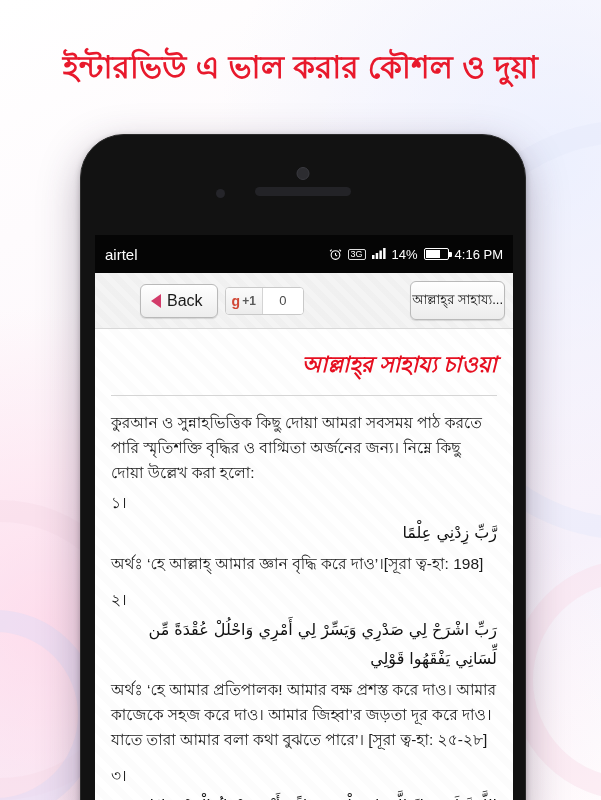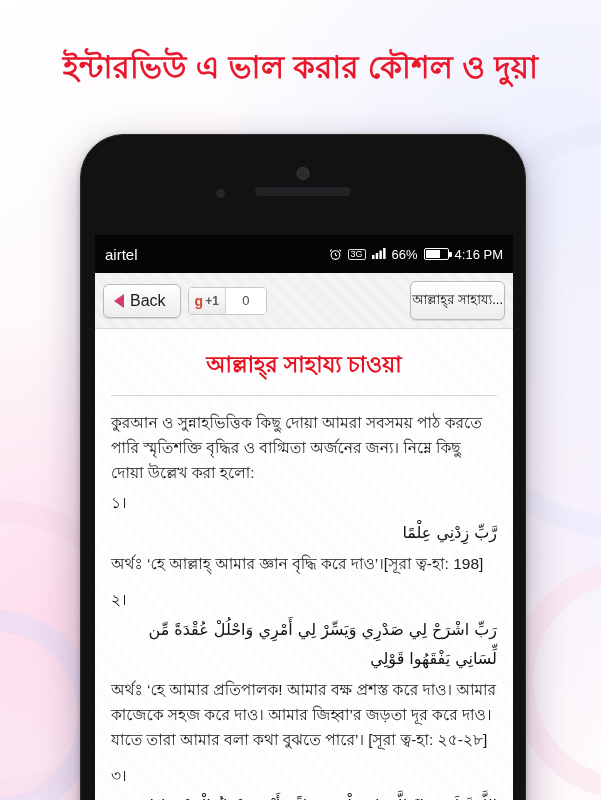--- a/index.html
+++ b/index.html
@@ -170,20 +170,21 @@
     display: flex;
     align-items: center;
     gap: 6px;
     background: linear-gradient(#ffffff, #ededed);
     border: 1px solid #b9b9b9;
     border-radius: 6px;
     padding: 7px 14px 7px 10px;
     font-size: 16px;
     color: #1a1a1a;
     box-shadow: 0 1px 1px rgba(0,0,0,0.12);
+    margin-left: 37px;
   }
   .tri-left {
     width: 0; height: 0;
     border-top: 7px solid transparent;
     border-bottom: 7px solid transparent;
     border-right: 10px solid #d33b6a;
   }
   .gplus {
     display: flex;
     align-items: stretch;
@@ -234,26 +235,27 @@
   .content {
     position: relative;
     height: 502px;
     background: #fff;
     padding: 16px 16px 0 16px;
     overflow: hidden;
     background-image:
       repeating-linear-gradient(45deg, rgba(0,0,0,0.012) 0 7px, rgba(0,0,0,0) 7px 14px);
   }
   .doc-title {
-    text-align: center;
+    text-align: right;
     color: #e60f20;
     font-size: 22px;
     font-weight: bold;
     padding: 6px 0 12px 0;
     line-height: 1.25;
+    font-style: italic;
   }
   .divider {
     height: 1px;
     background: #d5d5d5;
     margin: 4px 0 14px 0;
   }
   .para {
     font-size: 15.5px;
     line-height: 1.62;
     color: #1b1b1b;
@@ -319,21 +321,21 @@
             <span class="g3">3G</span>
           </span>
           <span>
             <svg width="14" height="12" viewBox="0 0 14 12" fill="#ffffff">
               <rect x="0" y="8" width="2.5" height="4"></rect>
                 <rect x="3.7" y="6" width="2.5" height="6"></rect>
               <rect x="7.4" y="3.5" width="2.5" height="8.5"></rect>
                 <rect x="11.1" y="1" width="2.5" height="11"></rect>
             </svg>
           </span>
-          <span>66%</span>
+          <span>14%</span>
           <span class="battery">
               <i></i>
             </span>
           <span>4:16 PM</span>
         </span>
       </div>
 
       <div class="app-toolbar">
         <div class="btn-back">
           <span class="tri-left"></span>

